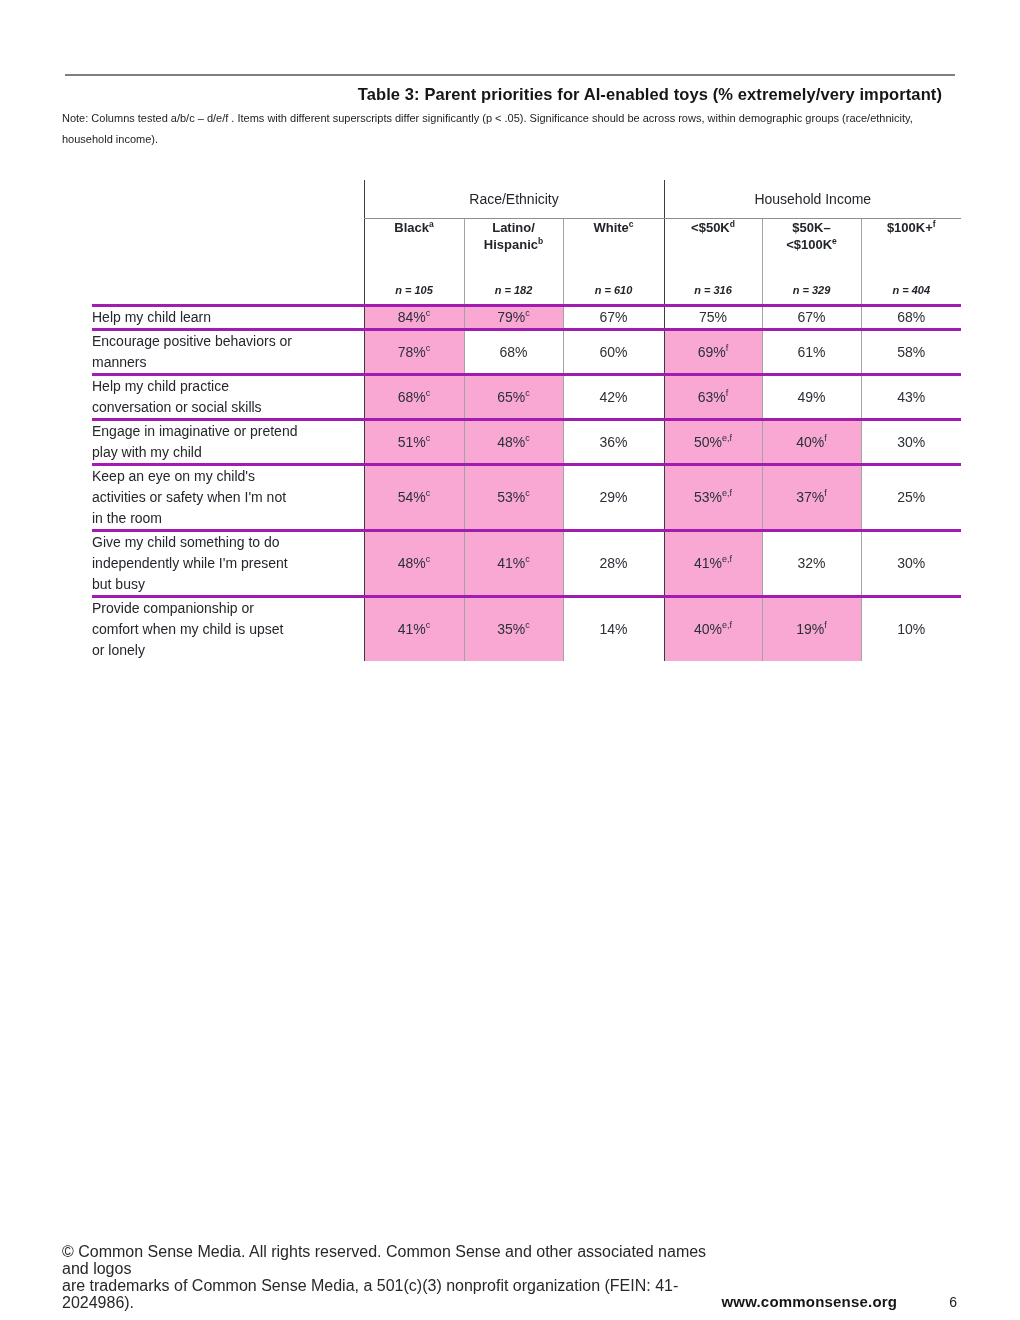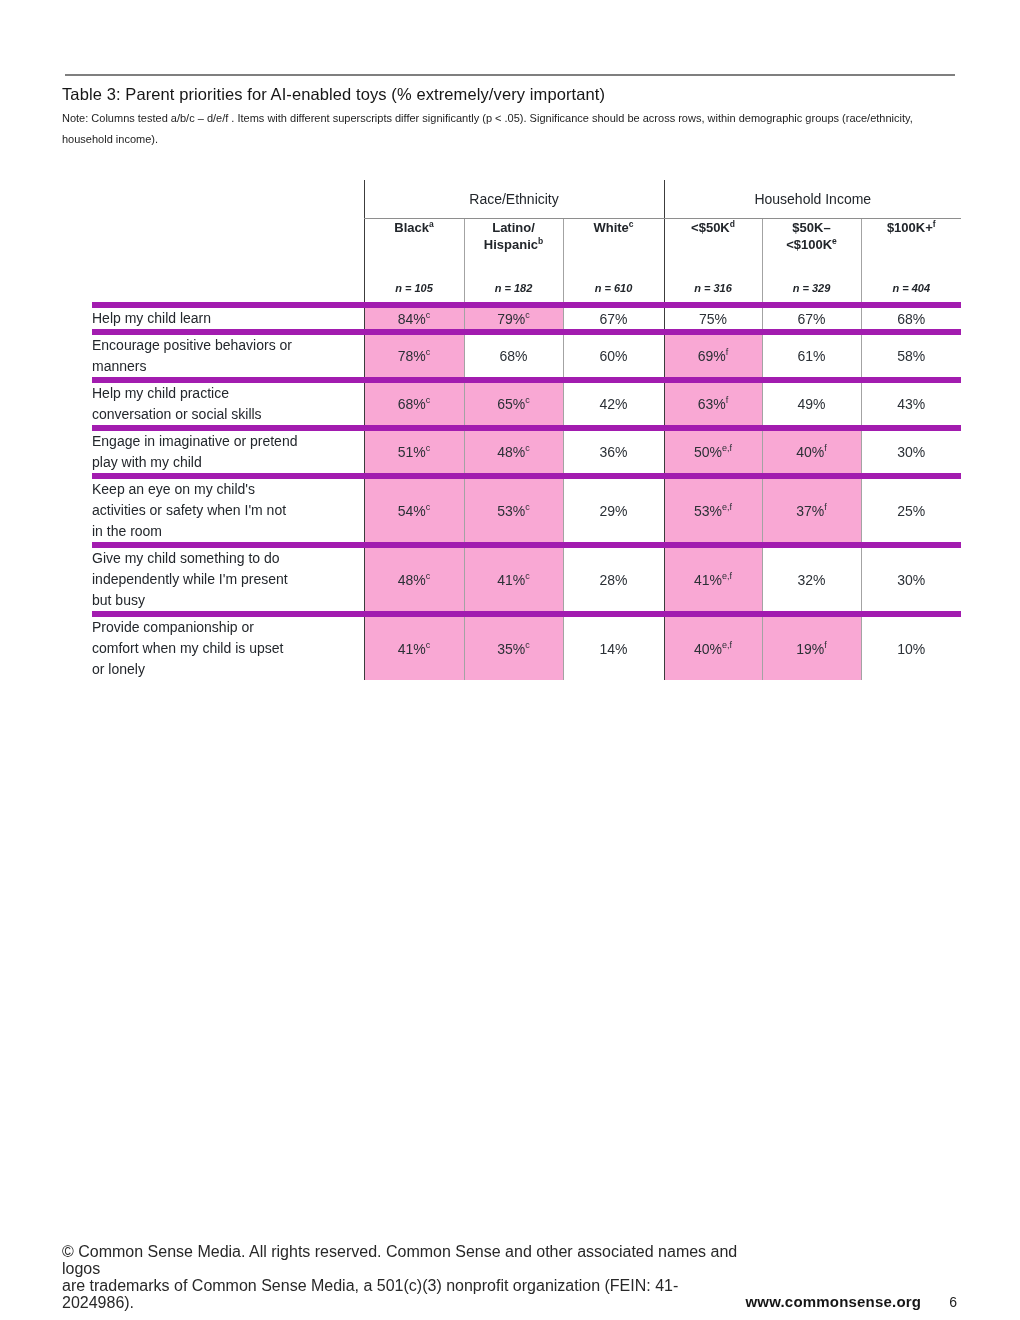--- a/index.html
+++ b/index.html
@@ -4,21 +4,21 @@
 <style>
   html,body { margin:0; padding:0; }
   body {
     width:1020px; height:1320px; background:#ffffff; position:relative;
     font-family:"Liberation Sans", sans-serif; color:#23272c;
     overflow:hidden;
   }
   .rule-top { position:absolute; left:65px; top:74px; width:890px; height:2px; background:#7f7f7f; }
   .title {
     position:absolute; left:62px; top:85px; width:880px;
-    font-size:16.5px; font-weight:normal; color:#161616; letter-spacing:0.1px;
+    font-size:16.5px; font-weight:bold; color:#161616; letter-spacing:0.1px;text-align:right;
   }
   .note {
     position:absolute; left:62px; top:108px; width:868px;
     font-size:11px; color:#1d1d1d; line-height:21px;
   }
 
   table.ptable {
     position:absolute; left:92px; top:180px; width:869px;
     border-collapse:collapse; table-layout:fixed;
   }
@@ -39,39 +39,39 @@
     border-left:1px solid #a3a3a3; border-bottom:2px solid #3c3c3c;
   }
   th.colhead.gstart { border-left:1.5px solid #3c3c3c; }
   .cname { font-size:13px; font-weight:bold; color:#22262b; line-height:17px; }
   .cname sup { font-size:8.5px; line-height:0; }
   .nval {
     position:absolute; left:0; right:0; bottom:8px; text-align:center;
     font-size:11px; font-style:italic; font-weight:bold; color:#22262b;
   }
 
-  tbody td { border-top:6px solid #a21caf; }
+  tbody td { border-top:3px solid #a21caf; }
   td.rowlabel {
     font-size:14px; line-height:21px; color:#23272c;
     padding:12px 30px 12px 10px; white-space:pre-line; vertical-align:middle;
   }
   td.cell {
     text-align:center; vertical-align:middle; font-size:14px; color:#2b3036;
     border-left:1px solid #a3a3a3; padding:12px 0;
   }
   td.cell.gstart { border-left:1.5px solid #3c3c3c; }
   td.cell sup { font-size:9px; line-height:0; }
   td.cell.hl { background:#f9a8d4; }
 
   .footer {
     position:absolute; left:62px; top:1243px; width:895px;
     display:flex; justify-content:space-between; align-items:flex-end;
   }
   .copyright { font-size:16px; line-height:17px; color:#282828; }
-  .site-row { display:flex; align-items:baseline; gap:28px; padding-bottom:1px;margin-top:21px; }
+  .site-row { display:flex; align-items:baseline; gap:52px; padding-bottom:1px;margin-top:21px; }
   .website { font-size:15px; font-weight:bold; color:#161616; letter-spacing:0.2px; }
   .pagenum { font-size:14px; color:#1b1b1b; }
 </style>
 </head>
 <body>
 
 <div class="rule-top"></div>
 
 <div class="title">Table 3: Parent priorities for AI-enabled toys (% extremely/very important)</div>
 <div class="note">Note: Columns tested a/b/c – d/e/f . Items with different superscripts differ significantly (p &lt; .05). Significance should be across rows, within demographic groups (race/ethnicity, household income).</div>

